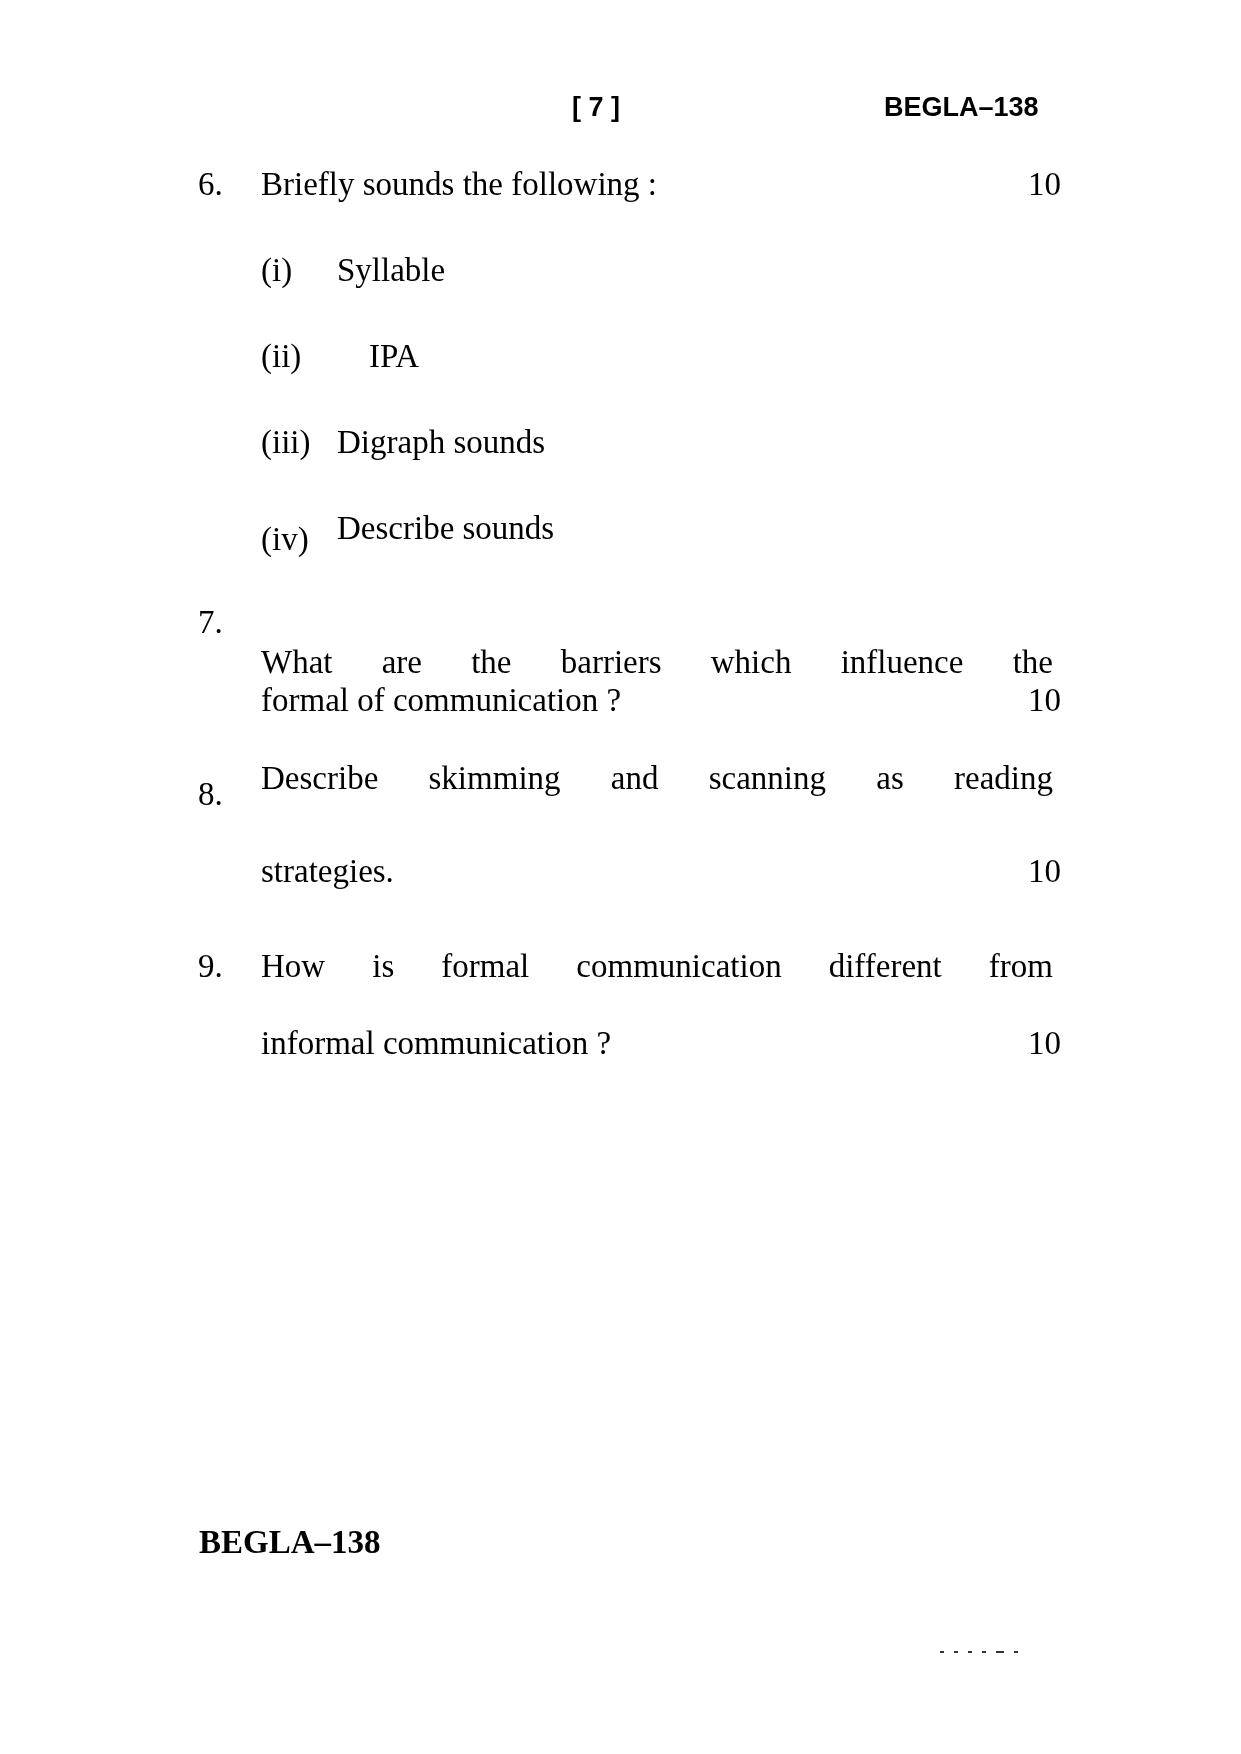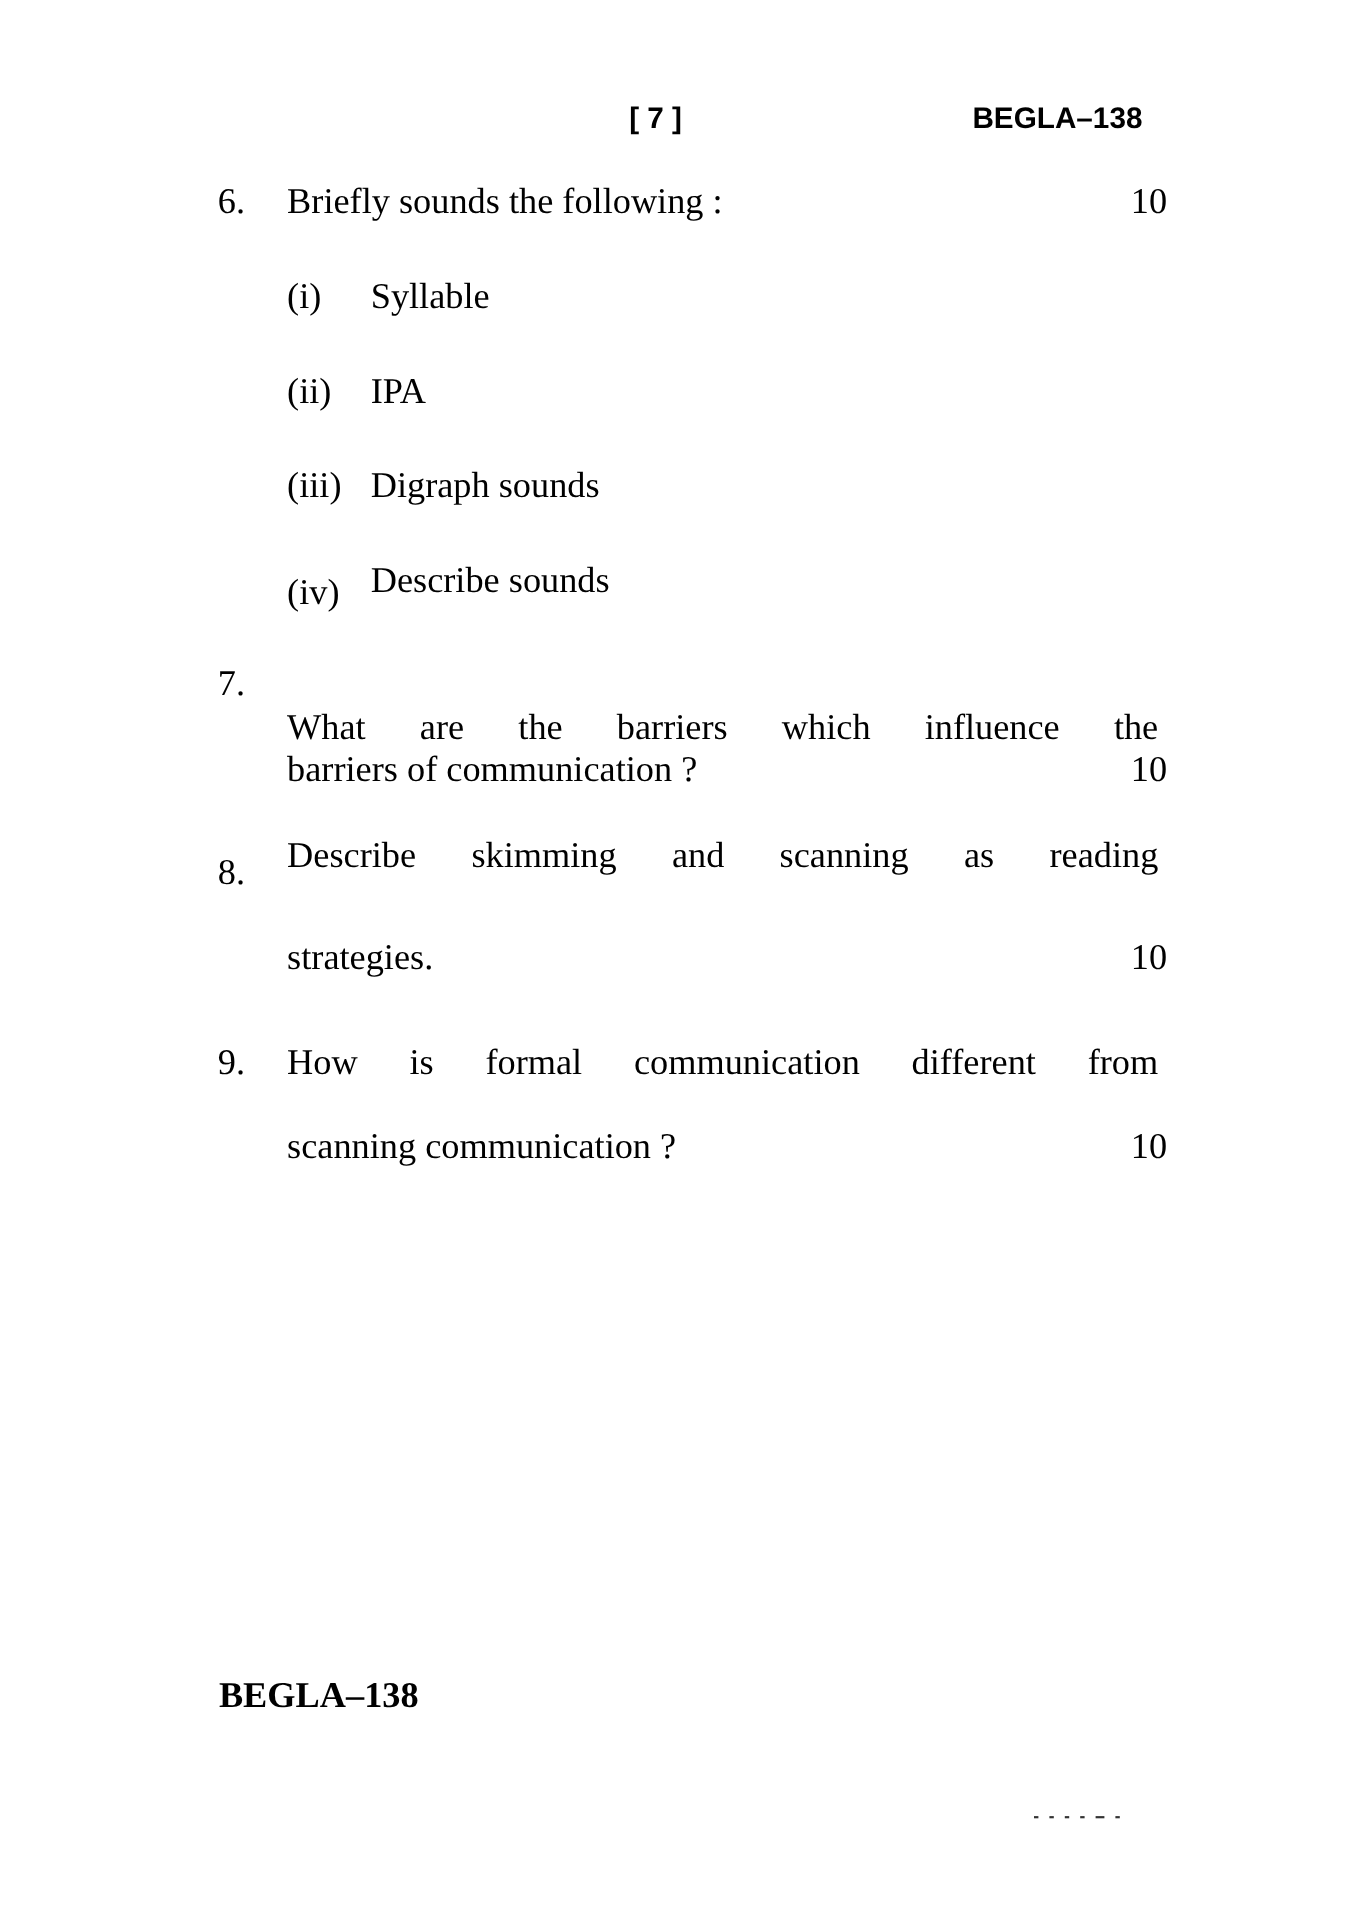--- a/index.html
+++ b/index.html
@@ -27,41 +27,41 @@
 
 <div>
   <div class="abs q num" style="top:168px;">6.</div>
   <div class="abs q txt" style="top:168px;">Briefly sounds the following :</div>
   <div class="abs q marks" style="top:168px;">10</div>
 
   <div class="abs q sub-label" style="top:254px;">(i)</div>
   <div class="abs q sub-text" style="top:254px;">Syllable</div>
 
   <div class="abs q sub-label" style="top:340px;">(ii)</div>
-  <div class="abs q sub-text" style="top:340px;">IPA</div>
+  <div class="abs q sub-text" style="top:340px;margin-left:32px;">IPA</div>
 
   <div class="abs q sub-label" style="top:426px;">(iii)</div>
   <div class="abs q sub-text" style="top:426px;">Digraph sounds</div>
 
   <div class="abs q sub-label" style="top:512px;margin-top:11px;">(iv)</div>
   <div class="abs q sub-text" style="top:512px;">Describe sounds</div>
 </div>
 
 <div>
   <div class="abs q num" style="top:606px;">7.</div>
   <div class="abs q just" style="top:606px;margin-top:40px;">
     <span>What</span>
     <span>are</span>
     <span>the</span>
     <span>barriers</span>
     <span>which</span>
     <span>influence</span>
     <span>the</span>
   </div>
-  <div class="abs q txt" style="top:684px;">barriers of communication ?</div>
+  <div class="abs q txt" style="top:684px;">formal of communication ?</div>
   <div class="abs q marks" style="top:684px;">10</div>
 </div>
 
 <div>
   <div class="abs q num" style="top:778px;">8.</div>
   <div class="abs q just" style="top:762px;">
     <span>Describe</span>
     <span>skimming</span>
     <span>and</span>
     <span>scanning</span>
@@ -75,21 +75,21 @@
 <div>
   <div class="abs q num" style="top:950px;">9.</div>
   <div class="abs q just" style="top:950px;">
     <span>How</span>
     <span>is</span>
     <span>formal</span>
     <span>communication</span>
     <span>different</span>
     <span>from</span>
   </div>
-  <div class="abs q txt" style="top:1027px;">scanning communication ?</div>
+  <div class="abs q txt" style="top:1027px;">informal communication ?</div>
   <div class="abs q marks" style="top:1027px;">10</div>
 </div>
 
 <div class="abs" id="code-bottom">BEGLA–138</div>
 
 <div class="abs" id="footer-dashes">
   <span style="width:4px"></span>
     <span style="width:4px"></span>
     <span style="width:4px"></span>
     <span style="width:4px"></span>

